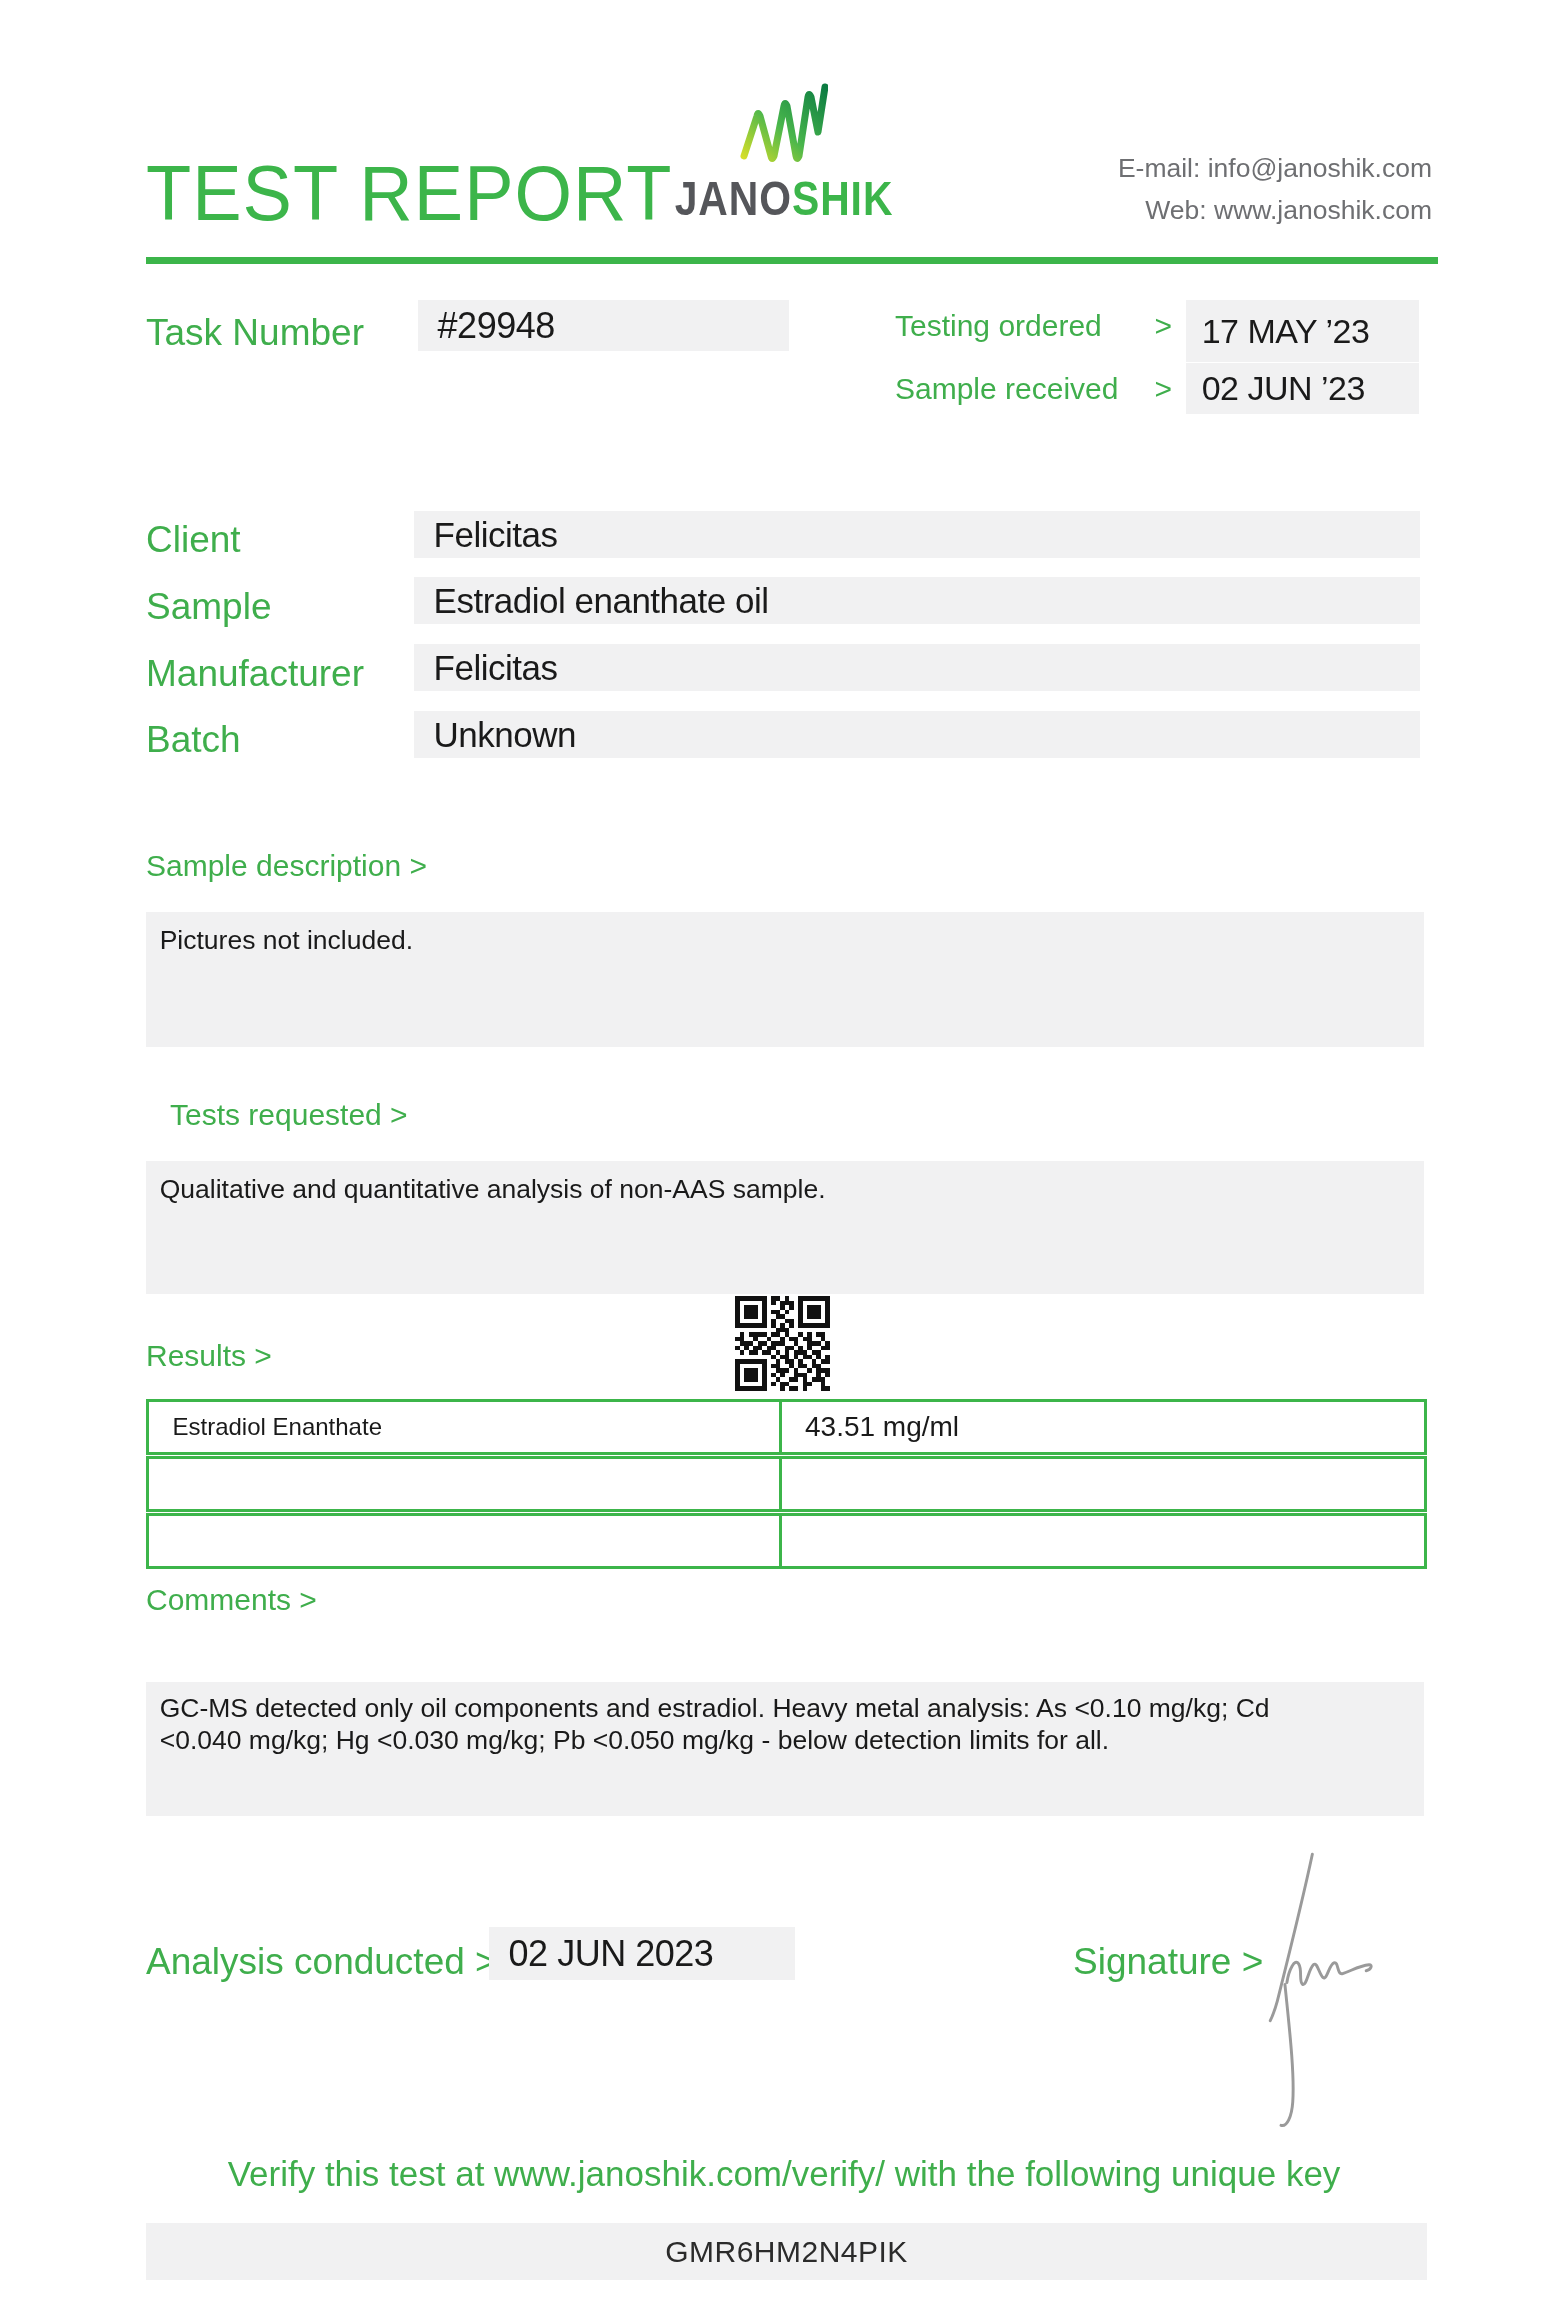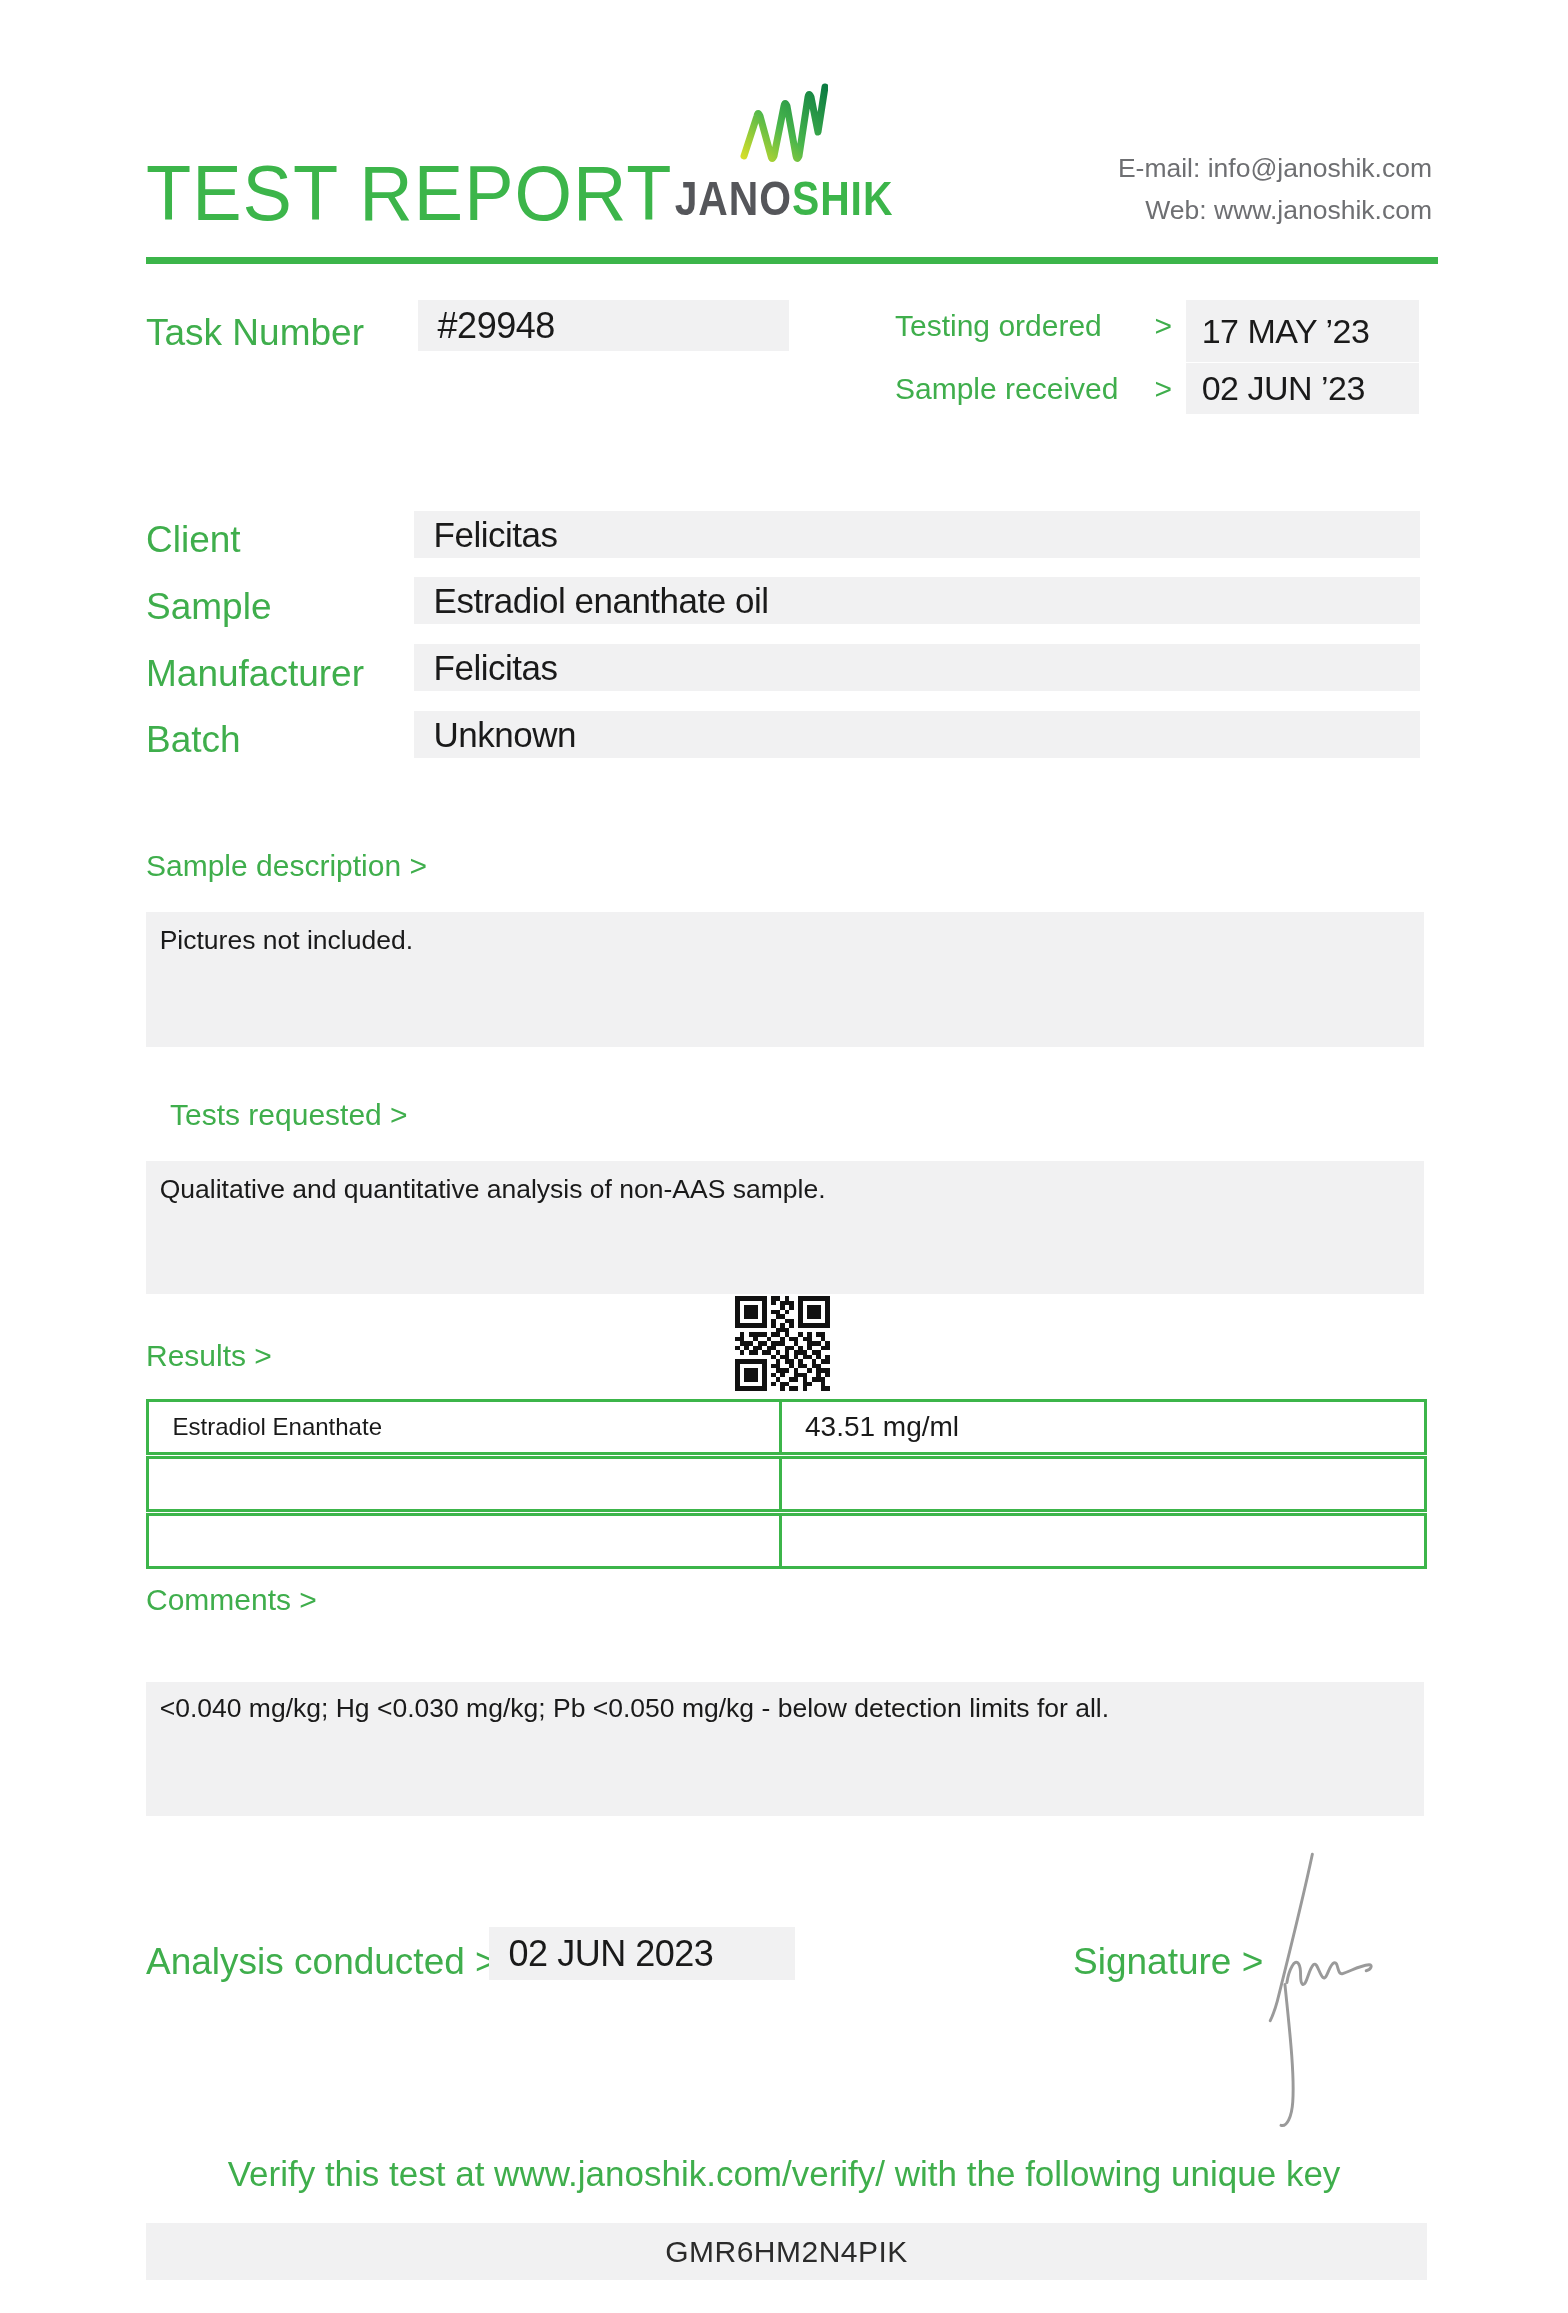--- a/index.html
+++ b/index.html
@@ -375,20 +375,21 @@
     <div class="tcell2"></div>
   </div>
   <div class="trow">
     <div class="tcell1"></div>
     <div class="tcell2"></div>
   </div>
 </div>
 
 <div class="abs gheading" style="left:146px;top:1583px;">Comments &gt;</div>
 <div class="abs" style="left:146px;top:1682px;width:1278px;height:134px;background:var(--box);padding:9.8px 13.7px;">
+  <div class="boxtext">GC-MS detected only oil components and estradiol. Heavy metal analysis: As &lt;0.10 mg/kg; Cd</div>
   <div class="boxtext">&lt;0.040 mg/kg; Hg &lt;0.030 mg/kg; Pb &lt;0.050 mg/kg - below detection limits for all.</div>
 </div>
 
 <div class="abs glabel" style="left:146px;top:1941px;">Analysis conducted &gt;</div>
 <div class="abs graybox" style="left:489px;top:1927px;width:306px;height:53px;padding-left:19.6px;">
   <span class="value" style="font-size:36px;">02 JUN 2023</span>
 </div>
 
 <div class="abs glabel" style="left:1073px;top:1941px;">Signature &gt;</div>
 

